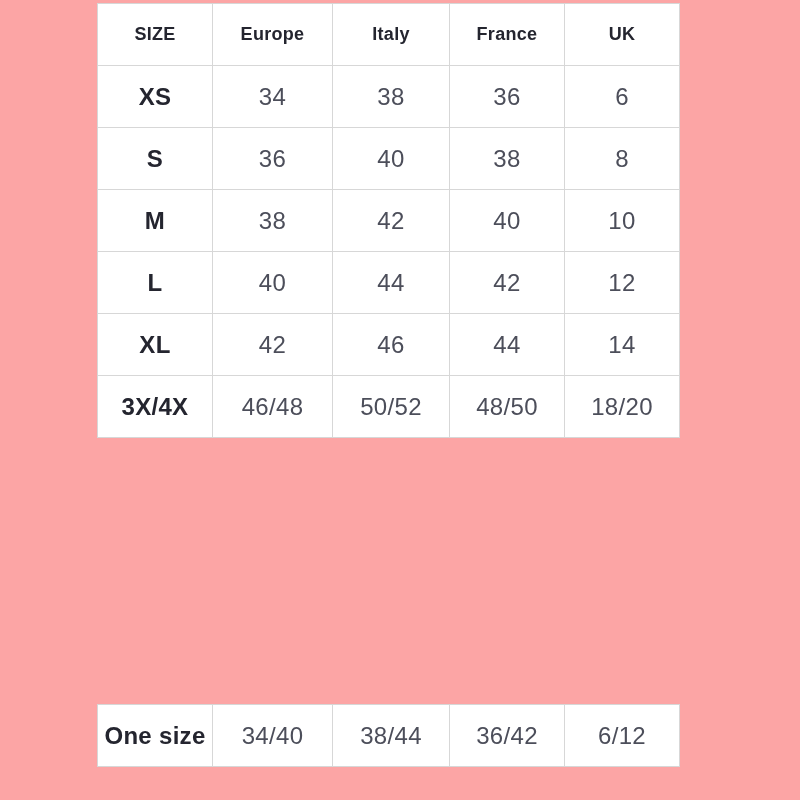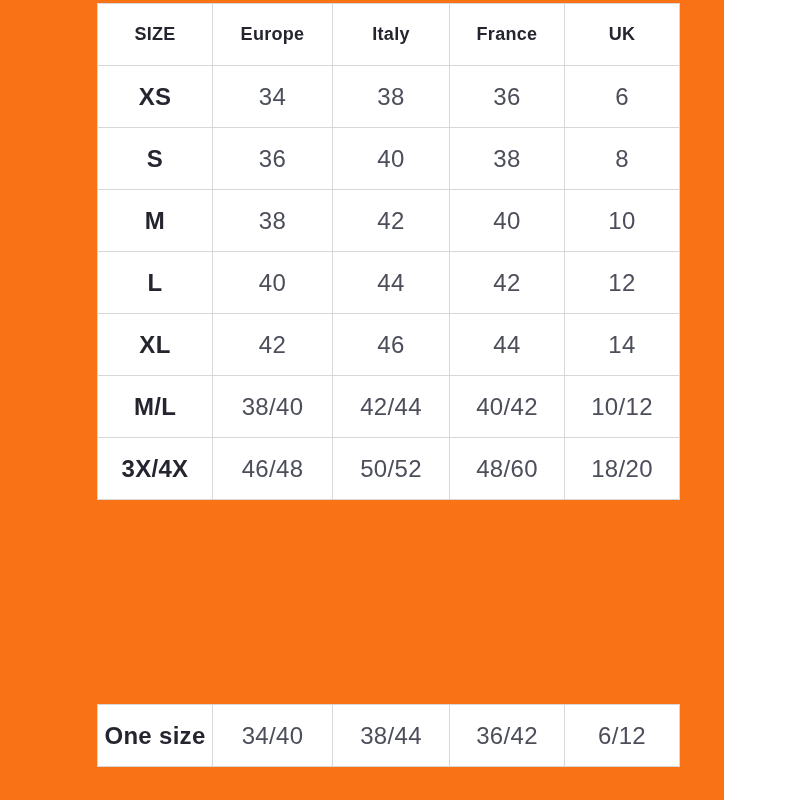--- a/index.html
+++ b/index.html
@@ -3,23 +3,23 @@
 <meta charset="utf-8">
 <style>
   html, body {
     margin: 0;
     padding: 0;
     background: #ffffff;
     font-family: "Liberation Sans", sans-serif;
   }
   .page {
     position: relative;
-    width: 724px;
+    width: 800px;
     height: 800px;
-    background: #f97316;
+    background: #fca5a5;
     overflow: hidden;
   }
   .table-wrap {
     position: absolute;
     left: 97px;
     width: 582px;
   }
   #main-table-wrap { top: 3px; }
   #extra-table-wrap { top: 668px; margin-top: 36px; }
   table {
@@ -101,31 +101,24 @@
             <td class="value-cell">12</td>
           </tr>
           <tr>
             <td class="label-cell">XL</td>
             <td class="value-cell">42</td>
             <td class="value-cell">46</td>
             <td class="value-cell">44</td>
             <td class="value-cell">14</td>
           </tr>
           <tr>
-            <td class="label-cell">M/L</td>
-            <td class="value-cell">38/40</td>
-            <td class="value-cell">42/44</td>
-            <td class="value-cell">40/42</td>
-            <td class="value-cell">10/12</td>
-          </tr>
-          <tr>
             <td class="label-cell">3X/4X</td>
             <td class="value-cell">46/48</td>
             <td class="value-cell">50/52</td>
-            <td class="value-cell">48/60</td>
+            <td class="value-cell">48/50</td>
             <td class="value-cell">18/20</td>
           </tr>
         </tbody>
     </table>
   </div>
 
   <div class="table-wrap" id="extra-table-wrap">
     <table>
       <colgroup>
         <col style="width:115px">

